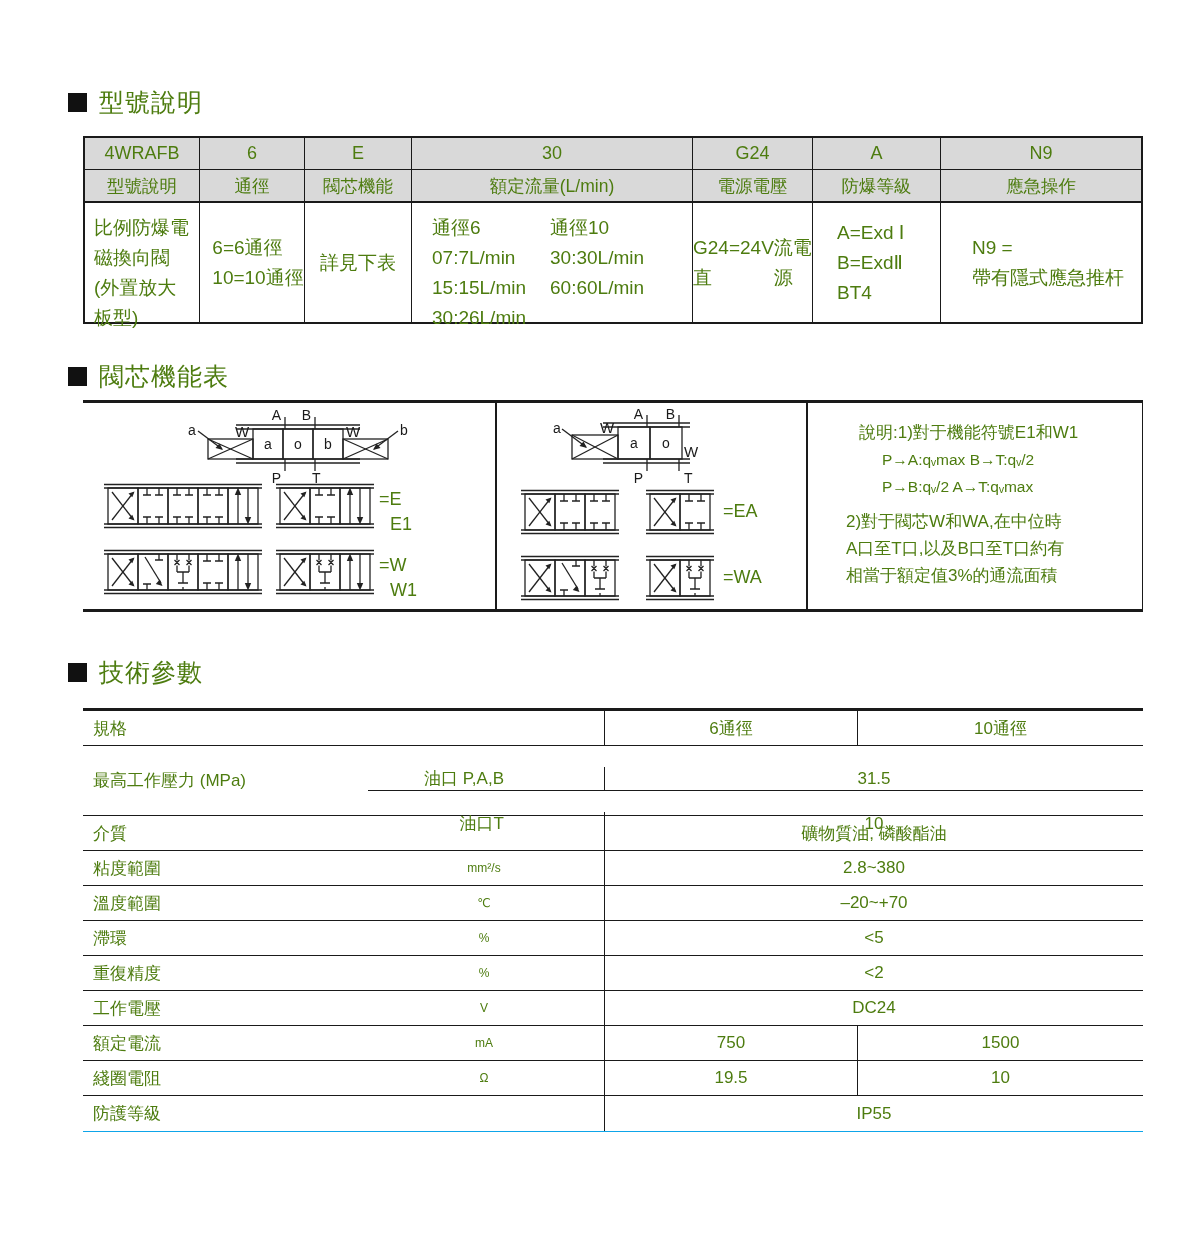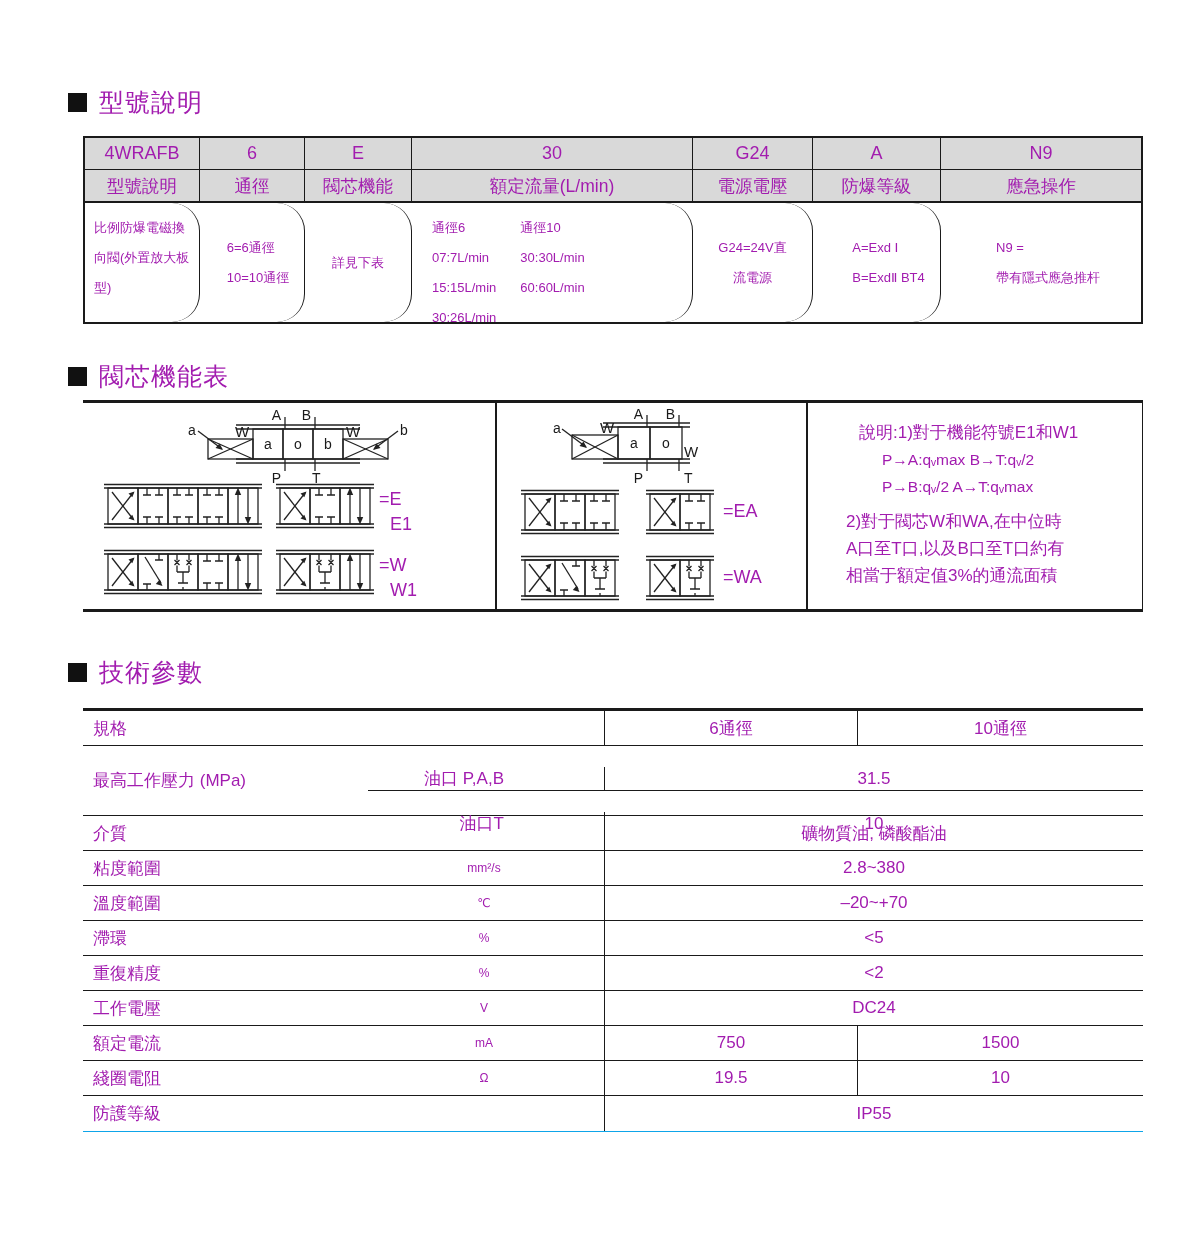--- a/index.html
+++ b/index.html
@@ -1,36 +1,36 @@
 <!DOCTYPE html>
 <html><head>
 <meta charset="utf-8">
 <style>
   html,body{margin:0;padding:0;background:#fff;}
   *{box-sizing:border-box;}
   .page{
     position:relative;width:1200px;height:1236px;background:#ffffff;
-    font-family:"Liberation Sans","DejaVu Sans",sans-serif;color:#a21caf;overflow:hidden;
+    font-family:"Liberation Sans","DejaVu Sans",sans-serif;color:#4d7c0f;overflow:hidden;
   }
   
   .sec-head{position:absolute;left:68px;display:flex;align-items:center;gap:12px;font-size:25px;letter-spacing:1px;}
   .sec-sq{width:19px;height:19px;background:#111;flex:0 0 auto;}
   
   .mtable{position:absolute;left:83px;top:136px;width:1060px;border:2px solid #1a1a1a;
     display:grid;grid-template-columns:115px 105px 107px 281px 120px 128px 200px;grid-template-rows:32px 33px 119px;}
   .mc{border-right:1.5px solid #1a1a1a;display:flex;align-items:center;justify-content:center;}
   .mc.last{border-right:none;}
   .mrow1{background:#d9d9d9;border-bottom:1.2px solid #1a1a1a;font-size:18px;}
   .mrow2{background:#d9d9d9;border-bottom:2.5px solid #1a1a1a;font-size:17.5px;}
-  .mrow3{font-size:13px;line-height:30px;border-radius:28px;}
+  .mrow3{font-size:19px;line-height:30px;}
   .mc.col-left{justify-content:flex-start;align-items:flex-start;padding:10px 8px 0 9px;}
   .flowwrap{display:flex;align-items:flex-start;justify-content:flex-start;padding:10px 0 0 20px;gap:24px;}
   .flowcol div{white-space:nowrap;}
   .mc .cstack{display:flex;flex-direction:column;align-items:flex-start;padding-left:24px;justify-content:center;}
-  .mc .vstack{display:flex;flex-direction:column;align-items:center;}
+  .mc .vstack{display:flex;flex-direction:row;align-items:center;}
   
   .stable{position:absolute;left:83px;top:400px;width:1060px;height:212px;
     border-top:3px solid #1a1a1a;border-bottom:3px solid #1a1a1a;border-right:1.6px solid #1a1a1a;}
   .vline{position:absolute;top:0;bottom:0;width:1.6px;background:#1a1a1a;}
   .sabs{position:absolute;}
   .flabel{font-size:18px;line-height:25px;}
   .flabel .ind{padding-left:11px;}
   .notes{position:absolute;left:763px;top:16px;width:292px;font-size:17px;line-height:27px;}
   .notes .n0{margin-left:13px;}
   .notes .n1,.notes .n2{margin-left:36px;font-size:15.5px;}

